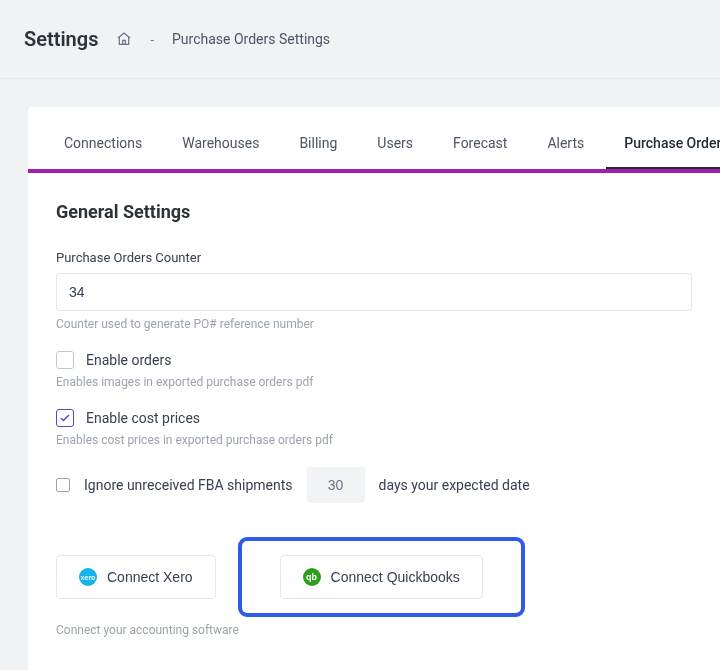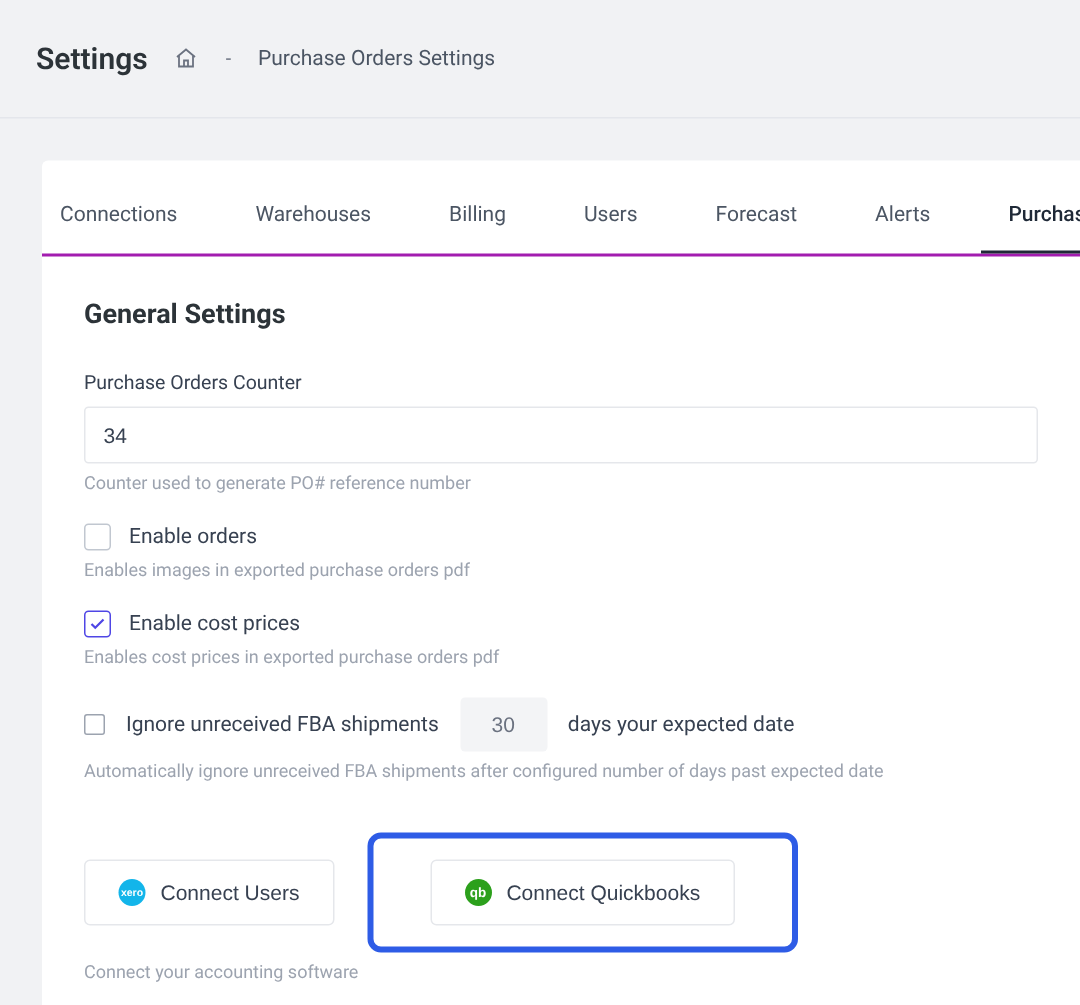--- a/index.html
+++ b/index.html
@@ -43,23 +43,23 @@
     .content-wrapper {
       padding: 28px 0 0 28px;
     }
     .panel {
       background: #fff;
       border-radius: 4px 0 0 0;
       min-height: 620px;
     }
     .tabs {
       display: flex;
-      border-bottom: 2px solid #a21caf;
-      padding: 0 12px;
-      gap: 16px;
+      border-bottom: 4px solid #a21caf;
+      padding: 0 36px;
+      gap: 4px;
     }
     .tab {
       padding: 28px 18px 16px 18px;
       font-size: 14px;
       color: #4b5563;
       cursor: pointer;
       border-bottom: 2px solid transparent;
       white-space: nowrap;
     }
     .tab:first-child {
@@ -259,26 +259,25 @@
         <span class="checkbox-label">Enable cost prices</span>
       </div>
       <div class="helper-text">Enables cost prices in exported purchase orders pdf</div>
 
       <div class="inline-row">
         <div class="checkbox-small"></div>
         <span class="inline-text">Ignore unreceived FBA shipments</span>
         <input class="small-input" type="text" value="30" style="">
         <span class="inline-text">days your expected date</span>
       </div>
-      <div class="helper-text">Automatically ignore unreceived FBA shipments after configured number of days past expected date</div>
 
       <div class="button-row">
         <button class="connect-btn">
           <span class="xero-icon">xero</span>
-          <span>Connect Users</span>
+          <span>Connect Xero</span>
         </button>
         <div class="highlight-box">
           <button class="connect-btn">
             <span class="qb-icon">qb</span>
             <span>Connect Quickbooks</span>
           </button>
         </div>
       </div>
       <div class="helper-text">Connect your accounting software</div>
     </div>

